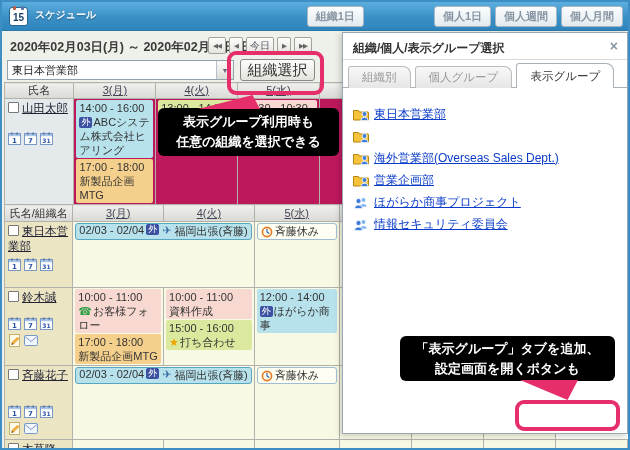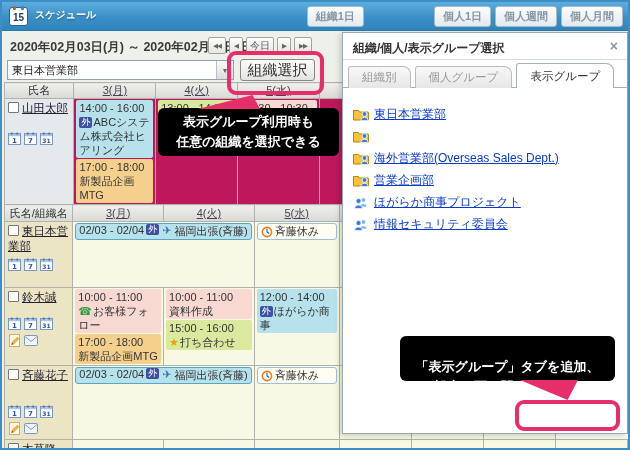--- a/index.html
+++ b/index.html
@@ -94,21 +94,21 @@
 
   
   .hl { position:absolute; border:4px solid #e62e6a; border-radius:9px; z-index:50; }
   .hl-org { left:225px; top:49px; width:97px; height:44px; }
   .hl-settings { left:513px; top:398px; width:105px; height:31px; }
   .callout { position:absolute; background:#000000; border-radius:6px; color:#fff; font-size:13px;
              font-weight:bold; text-align:center; z-index:45; line-height:20px; }
   .co1 { left:156px; top:106px; width:181px; height:48px; padding-top:4px; }
   .co1 .tail { position:absolute; top:-13px; left:40px; width:62px; height:14px; background:#e62e6a;
                -webkit-clip-path:polygon(88% 0,0 100%,100% 100%); clip-path:polygon(88% 0,0 100%,100% 100%); }
-  .co2 { left:398px; top:334px; width:215px; height:45px; padding-top:21px; }
+  .co2 { left:398px; top:334px; width:215px; height:45px; padding-top:3px; }
   .co2 .tail { position:absolute; bottom:-19px; left:120px; width:58px; height:20px; background:#e62e6a;
                -webkit-clip-path:polygon(0 0,100% 0,82% 100%); clip-path:polygon(0 0,100% 0,82% 100%); }
   svg { display:block; }
   svg text { font-family:"DejaVu Sans",sans-serif; }
 </style>
 </head>
 <body>
 
 <div class="window">
 

